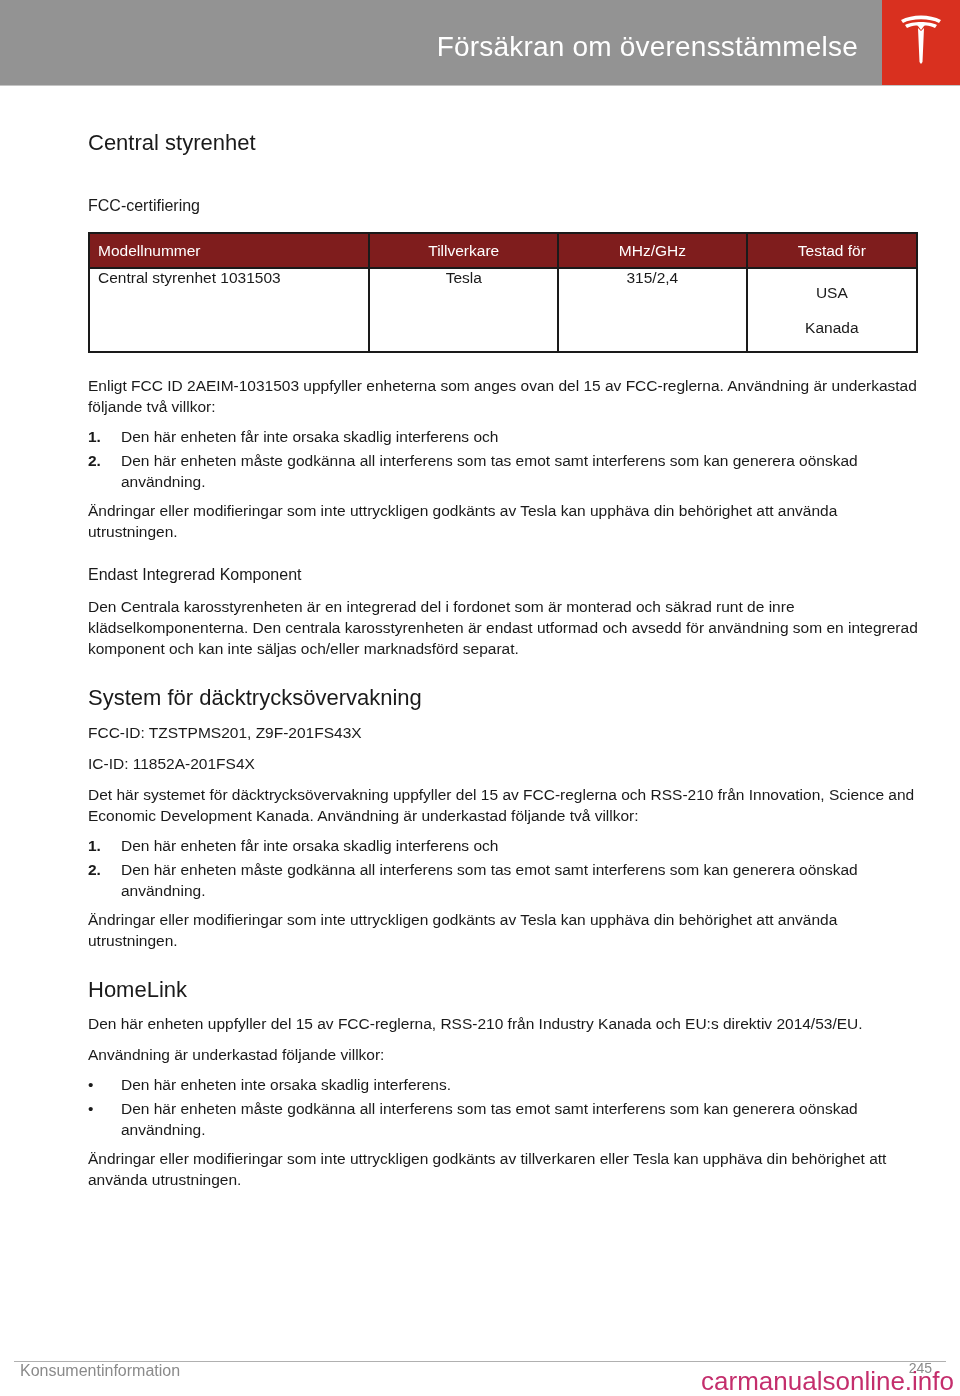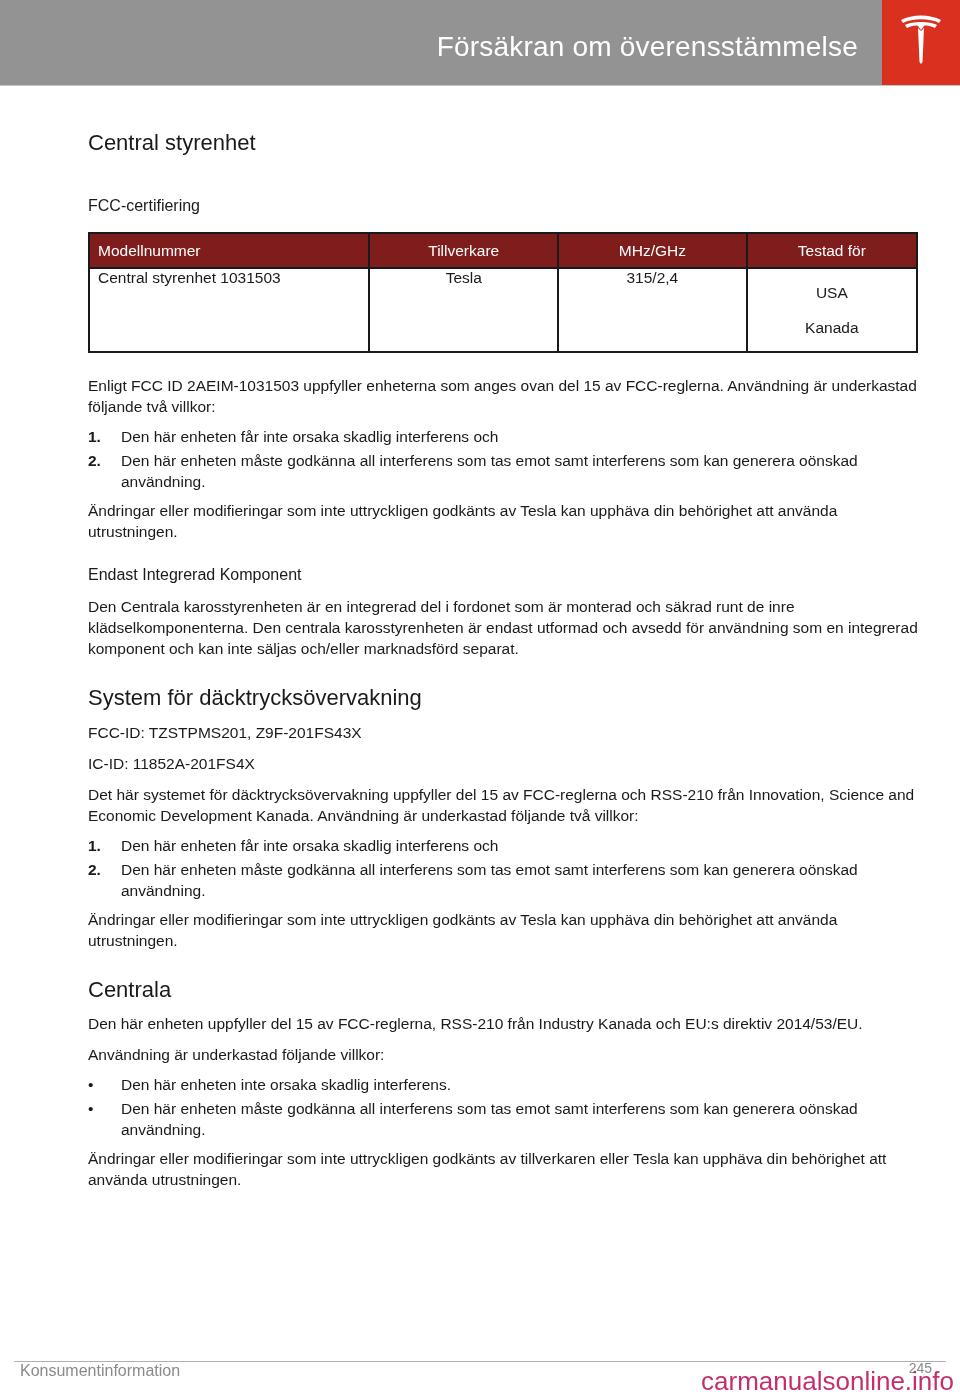--- a/index.html
+++ b/index.html
@@ -141,21 +141,21 @@
       </li>
       <li>
         <span class="marker">2.</span>
         <span>Den här enheten måste godkänna all interferens som tas emot samt interferens som kan generera oönskad användning.</span>
       </li>
     </ol>
     <p class="para" style="margin-top:8px">Ändringar eller modifieringar som inte uttryckligen godkänts av Tesla kan upphäva din behörighet att använda utrustningen.</p>
   </section>
 
   <section style="margin-top:24px">
-    <h2>Centrala</h2>
+    <h2>HomeLink</h2>
     <p style="margin-top:8px">Den här enheten uppfyller del 15 av FCC-reglerna, RSS-210 från Industry Kanada och EU:s direktiv 2014/53/EU.</p>
     <p class="para">Användning är underkastad följande villkor:</p>
     <ul class="list">
       <li>
         <span class="marker">•</span>
         <span>Den här enheten inte orsaka skadlig interferens.</span>
       </li>
       <li>
         <span class="marker">•</span>
         <span>Den här enheten måste godkänna all interferens som tas emot samt interferens som kan generera oönskad användning.</span>

